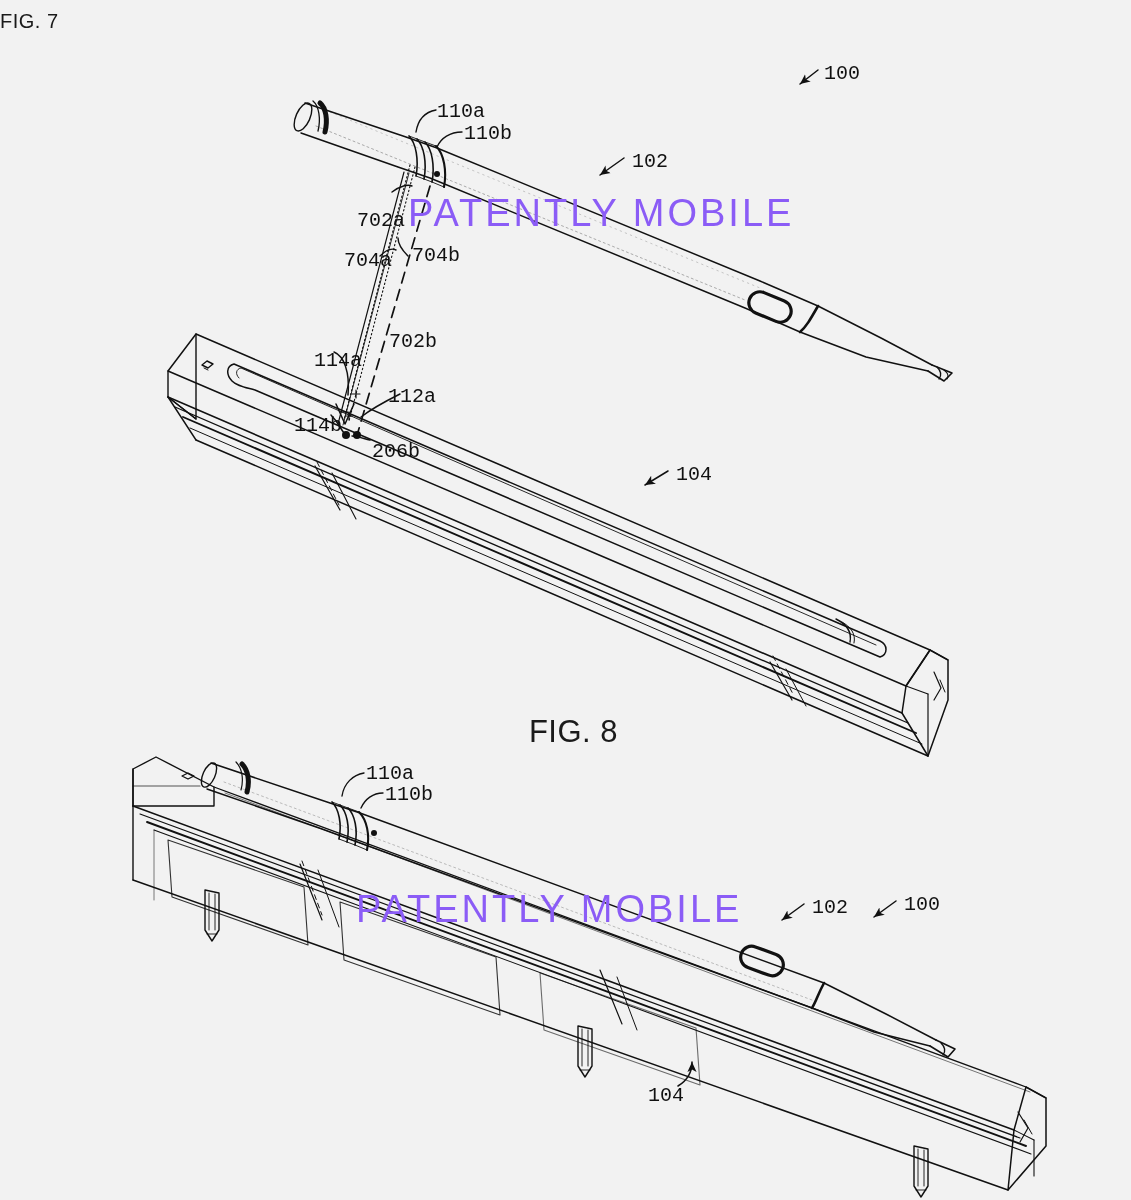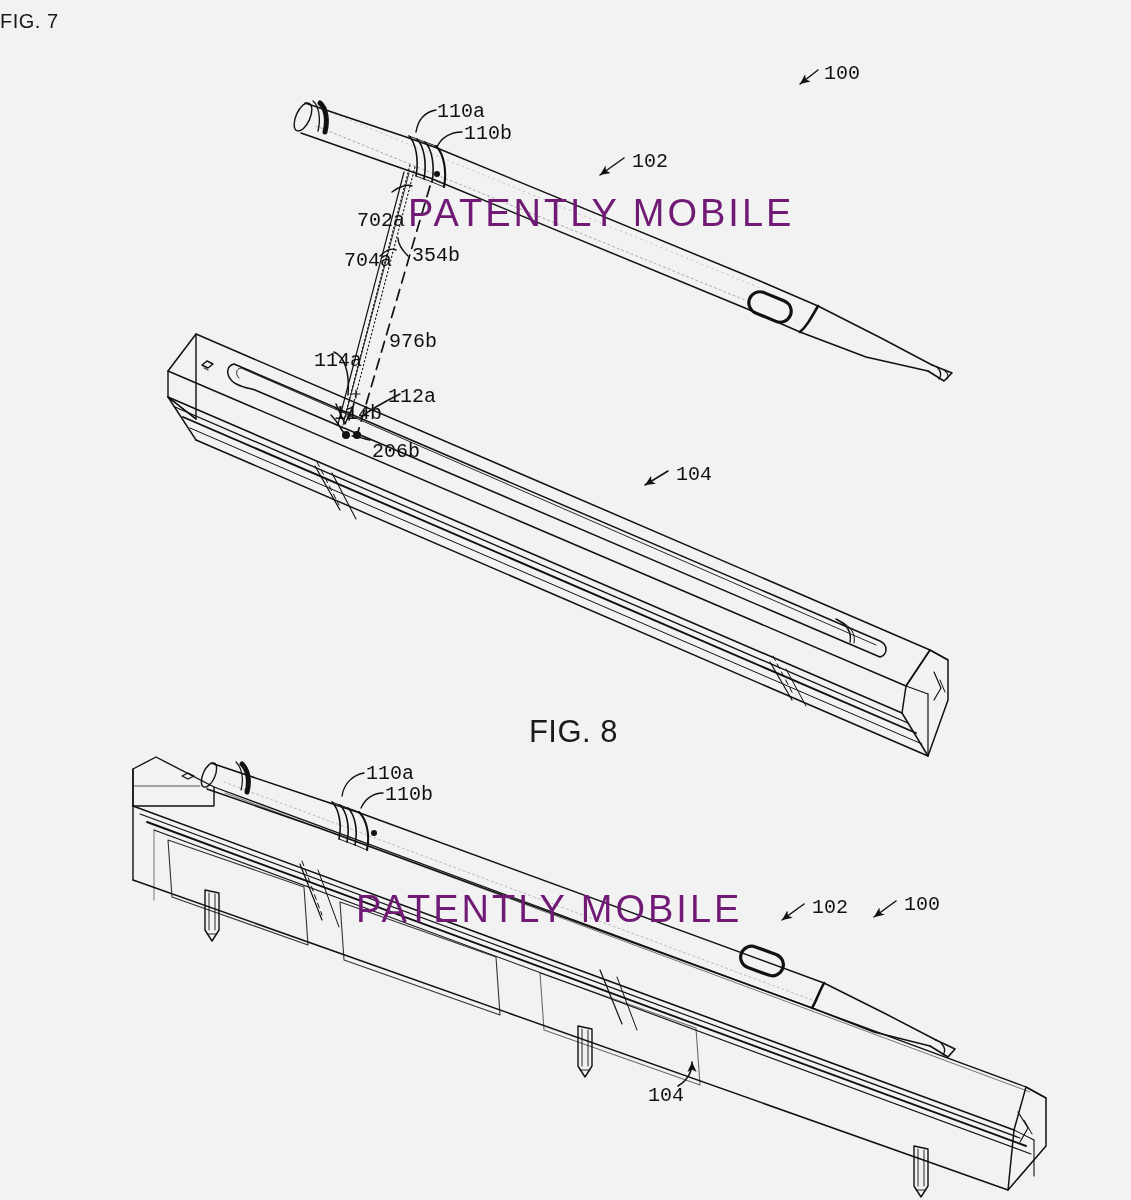--- a/index.html
+++ b/index.html
@@ -36,21 +36,21 @@
     letter-spacing: 0.5px;
     white-space: nowrap;
   }
   #fig7-title { left: 0; top: 10px; width: 1131px; text-align: left; font-size: 20px; }
   #fig8-title { left: 8px; top: 690px; width: 1131px; text-align: center; font-size: 31px; margin-top: 24px; }
 
   .watermark {
     position: absolute;
     font-family: "Liberation Sans", sans-serif;
     font-weight: 300;
-    color: #701a75;
+    color: #8b5cf6;
     letter-spacing: 3px;
     white-space: nowrap;
     pointer-events: none;
   }
   #wm1 { left: 408px; top: 192px; font-size: 38px; }
   #wm2 { left: 356px; top: 888px; font-size: 38px; }
 
   .ref {
     position: absolute;
     font-family: Liberation Mono, monospace;
@@ -304,25 +304,25 @@
   <div class="watermark" id="wm1">PATENTLY MOBILE</div>
 
   <div class="watermark" id="wm2">PATENTLY MOBILE</div>
 
   <div class="ref" style="left:824px; top:62px;">100</div>
   <div class="ref" style="left:632px; top:150px;">102</div>
   <div class="ref" style="left:676px; top:463px;">104</div>
   <div class="ref" style="left:437px; top:100px;">110a</div>
   <div class="ref" style="left:464px; top:122px;">110b</div>
   <div class="ref" style="left:357px; top:190px;margin-top:19px;">702a</div>
-  <div class="ref" style="left:389px; top:330px;">976b</div>
+  <div class="ref" style="left:389px; top:330px;">702b</div>
   <div class="ref" style="left:344px; top:249px;">704a</div>
-  <div class="ref" style="left:412px; top:244px;">354b</div>
+  <div class="ref" style="left:412px; top:244px;">704b</div>
   <div class="ref" style="left:314px; top:349px;">114a</div>
-  <div class="ref" style="left:294px; top:402px;margin-left:40px;">114b</div>
+  <div class="ref" style="left:294px; top:414px;">114b</div>
   <div class="ref" style="left:388px; top:385px;">112a</div>
   <div class="ref" style="left:372px; top:440px;">206b</div>
 
   <div class="ref" style="left:366px; top:762px;">110a</div>
   <div class="ref" style="left:385px; top:783px;">110b</div>
   <div class="ref" style="left:812px; top:896px;">102</div>
   <div class="ref" style="left:904px; top:893px;">100</div>
   <div class="ref" style="left:648px; top:1084px;">104</div>
 
 </div>

